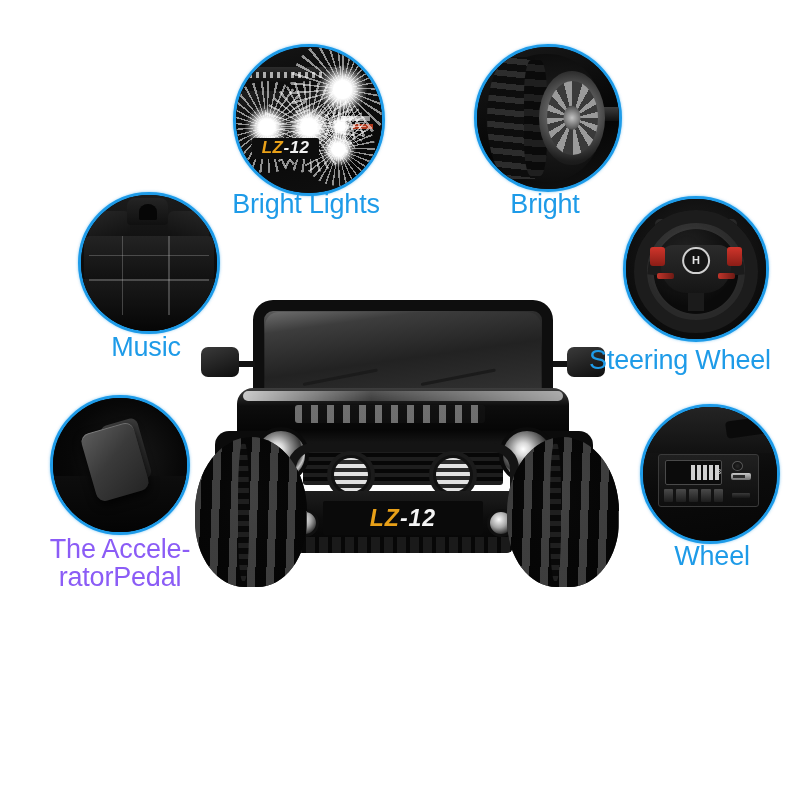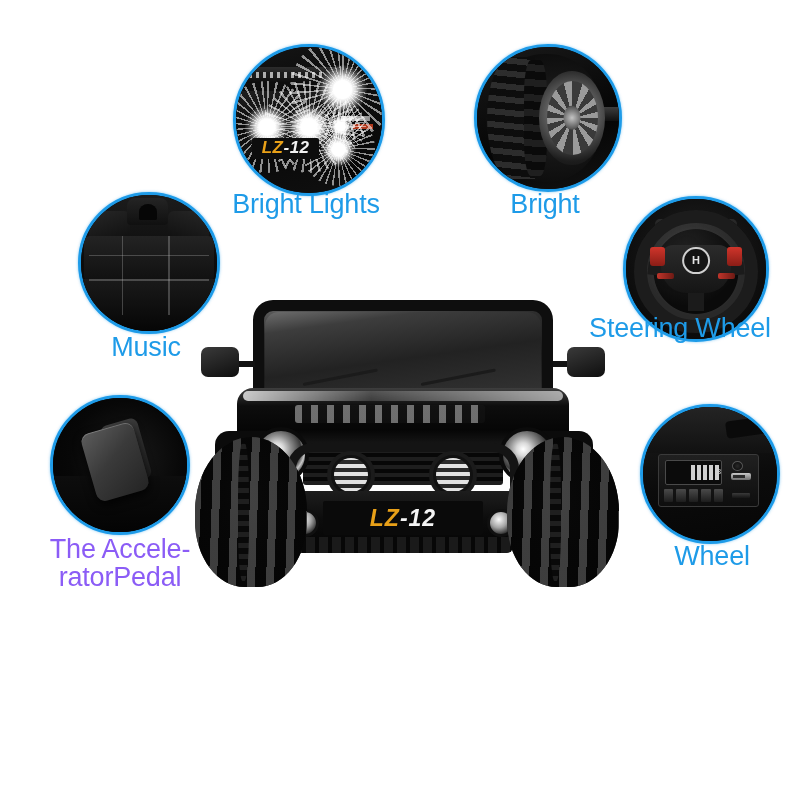--- a/index.html
+++ b/index.html
@@ -348,21 +348,21 @@
       <div class="sw-spoke" style="left:16%;top:46%;width:22%;height:9%;transform:rotate(6deg);"></div>
       <div class="sw-spoke" style="right:16%;top:46%;width:22%;height:9%;transform:rotate(-6deg);"></div>
       <div class="sw-spoke" style="left:44%;top:58%;width:12%;height:22%;"></div>
       <div class="sw-hub"></div>
       <div class="sw-btn l"></div>
       <div class="sw-btn r"></div>
       <div class="sw-pad l"></div>
       <div class="sw-pad r"></div>
       <div class="sw-logo">H</div>
     </div>
-    <div class="clabel" style="left: 560px; top: 314px; width: 240px; font-size: 27px; color: rgb(30, 155, 232);">Steering Wheel</div>
+    <div class="clabel" style="left: 560px; top: 346px; width: 240px; font-size: 27px; color: rgb(30, 155, 232);">Steering Wheel</div>
   </div>
 
   <div class="callout">
     <div class="circle" style="left: 78px; top: 192px; width: 136px; height: 136px; border-color: rgb(30, 155, 232);">
       <div class="fill st-bg"></div>
       <div class="st-bolL"></div>
       <div class="st-bolR"></div>
       <div class="st-head"></div>
       <div class="st-back"></div>
       <div class="st-cush"></div>

